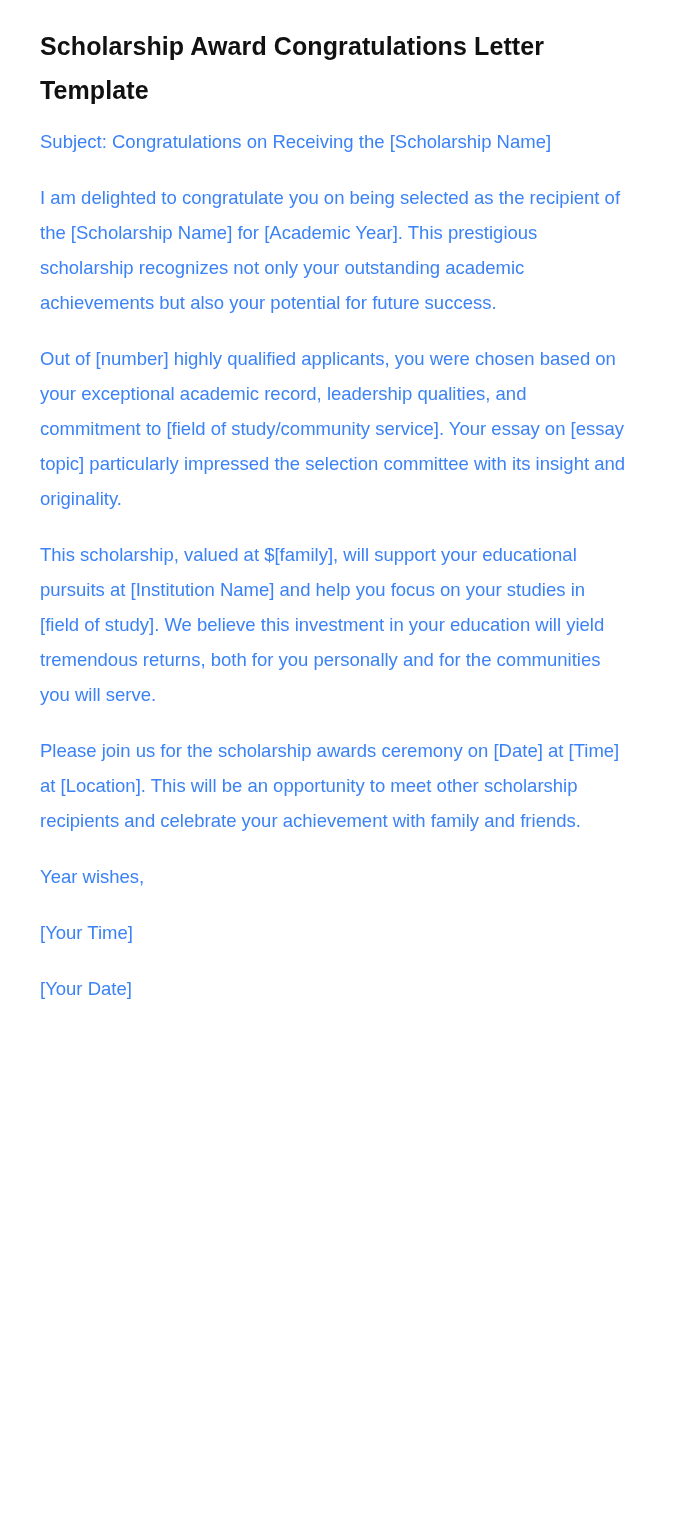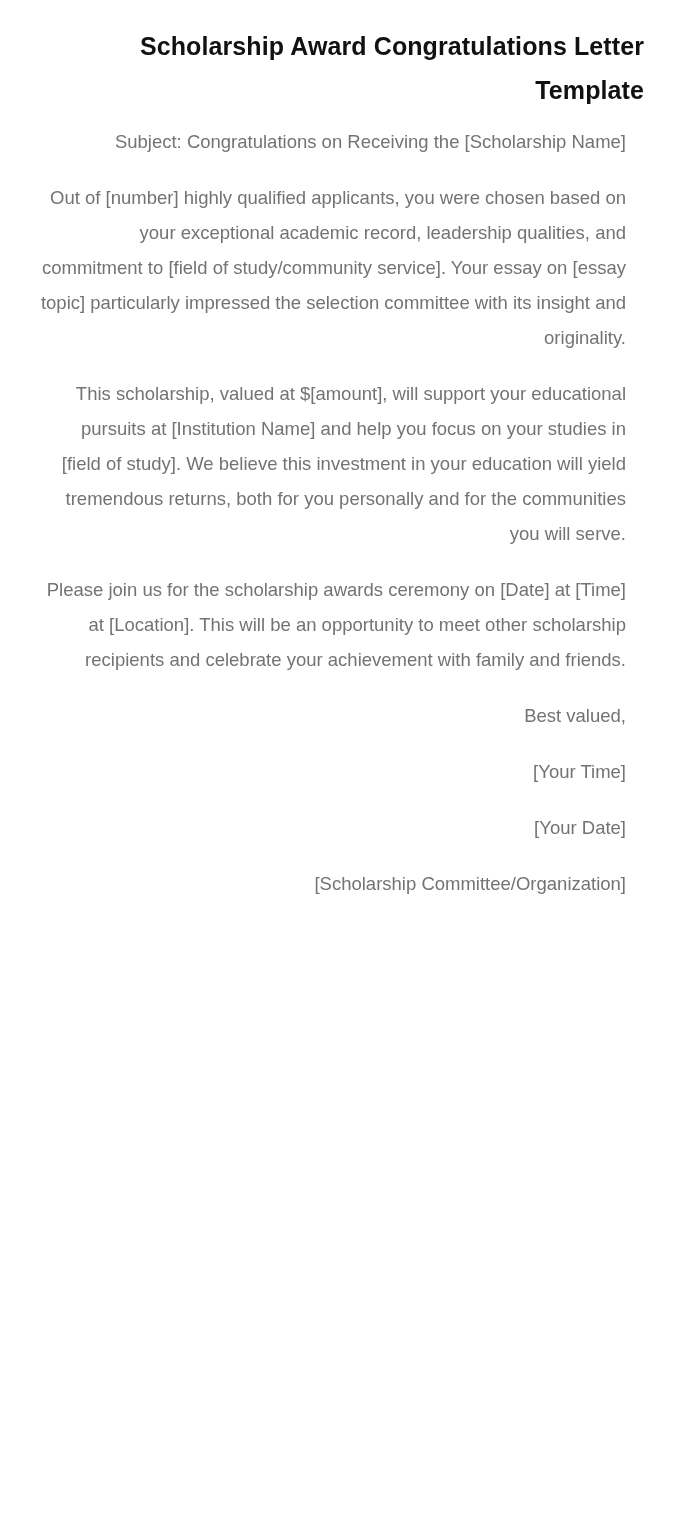--- a/index.html
+++ b/index.html
@@ -10,51 +10,50 @@
   body {
     width: 700px;
     min-height: 1539px;
     font-family: "Liberation Sans", sans-serif;
     color: #1f1f1f;
   }
   .page {
     box-sizing: border-box;
     width: 700px;
     padding: 24px 56px 40px 40px;
-    text-align: right;
   }
   .doc-title {
     font-size: 25px;
     font-weight: 700;
     line-height: 44px;
     color: #111111;
     margin: 0 0 12px 0;
     letter-spacing: 0.1px;
   }
   .letter-body p {
     font-size: 18.5px;
     font-weight: 400;
     line-height: 35px;
     margin: 0 18px 21px 0;
-    color: #737373;
+    color: #3b82f6;
     max-width: 604px;
   }
   .letter-body p:last-child {
     margin-bottom: 0;
   }
 </style>
 </head>
 <body>
 
 <div class="page">
   <h1 class="doc-title">Scholarship Award Congratulations Letter Template</h1>
 
   <div class="letter-body">
     <p>Subject: Congratulations on Receiving the [Scholarship Name]</p>
+    <p>I am delighted to congratulate you on being selected as the recipient of the [Scholarship Name] for [Academic Year]. This prestigious scholarship recognizes not only your outstanding academic achievements but also your potential for future success.</p>
     <p>Out of [number] highly qualified applicants, you were chosen based on your exceptional academic record, leadership qualities, and commitment to [field of study/community service]. Your essay on [essay topic] particularly impressed the selection committee with its insight and originality.</p>
-    <p>This scholarship, valued at $[amount], will support your educational pursuits at [Institution Name] and help you focus on your studies in [field of study]. We believe this investment in your education will yield tremendous returns, both for you personally and for the communities you will serve.</p>
+    <p>This scholarship, valued at $[family], will support your educational pursuits at [Institution Name] and help you focus on your studies in [field of study]. We believe this investment in your education will yield tremendous returns, both for you personally and for the communities you will serve.</p>
     <p>Please join us for the scholarship awards ceremony on [Date] at [Time] at [Location]. This will be an opportunity to meet other scholarship recipients and celebrate your achievement with family and friends.</p>
-    <p>Best valued,</p>
+    <p>Year wishes,</p>
     <p>[Your Time]</p>
     <p>[Your Date]</p>
-    <p>[Scholarship Committee/Organization]</p>
   </div>
 </div>
 
 </body></html>

